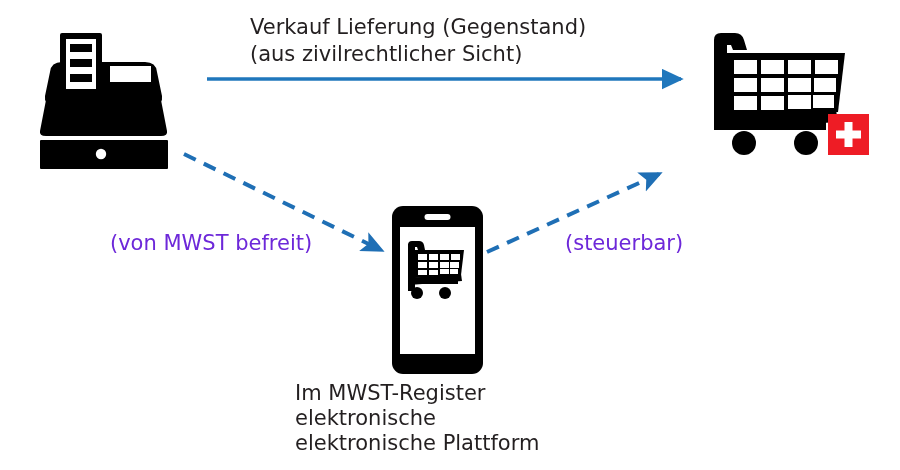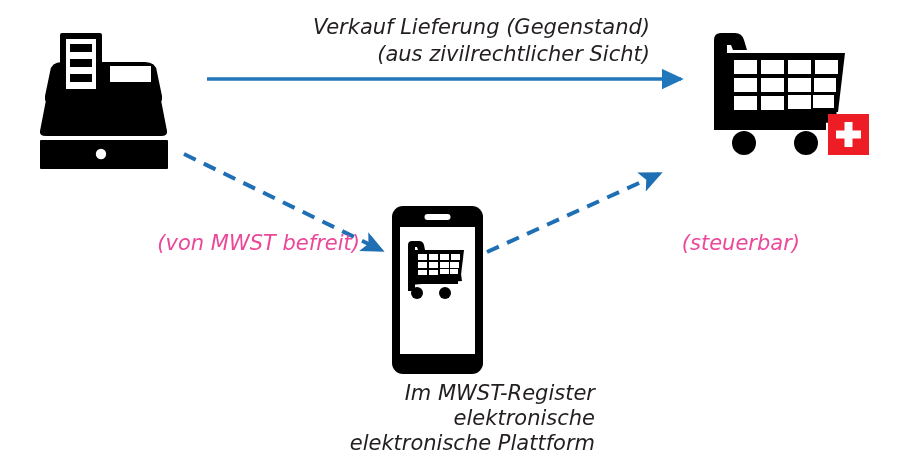--- a/index.html
+++ b/index.html
@@ -18,26 +18,25 @@
     background: #ffffff;
     overflow: hidden;
   }
 
   
   .label {
     position: absolute;
     color: #231f20;
     font-size: 21px;
     line-height: 27px;
-    text-align: right;
+    text-align: left;
     white-space: nowrap;
-    font-style: italic;
   }
   .label .red {
-    color: #ec4899;
+    color: #6d28d9;
     display: block;
   }
   .label .blk { display: block; }
 
   #top-label {
     left: 250px;
     top: 14px;
     width: 400px;
   }
   #seller-label {

